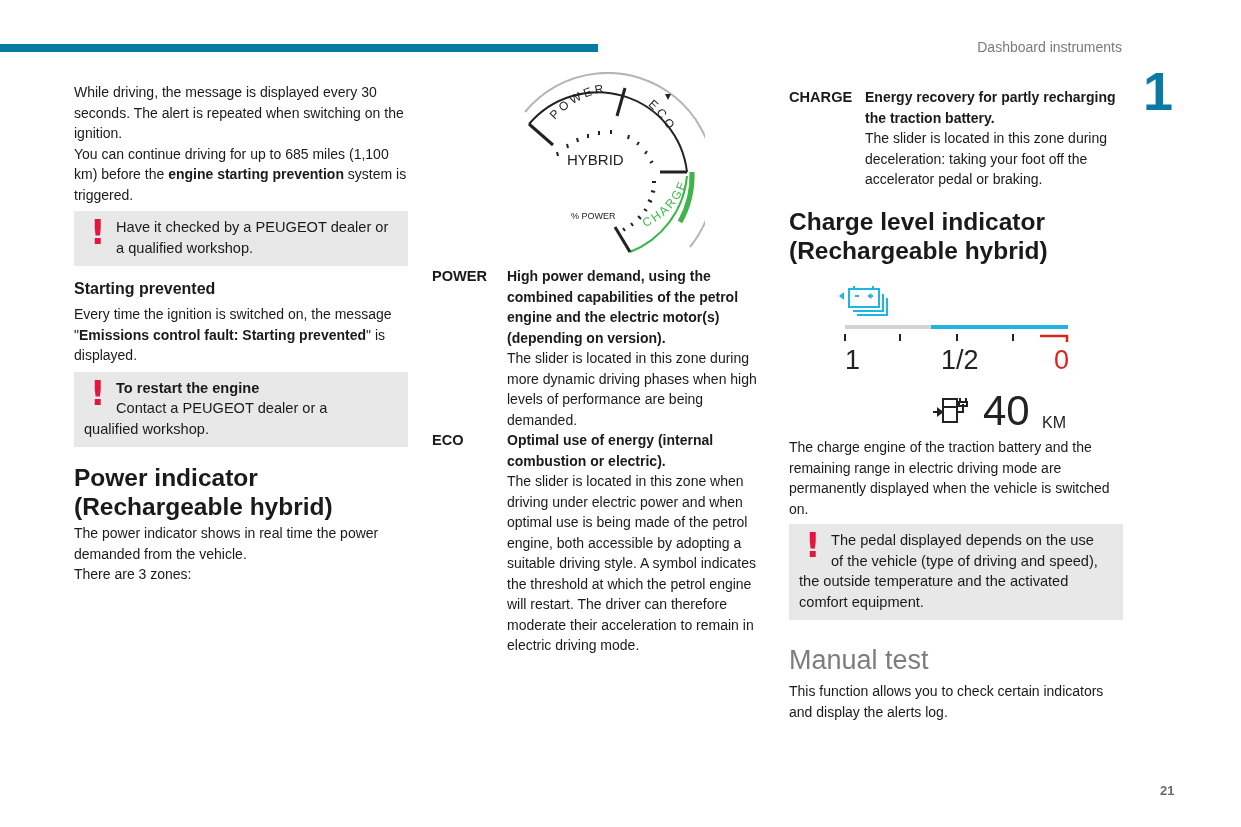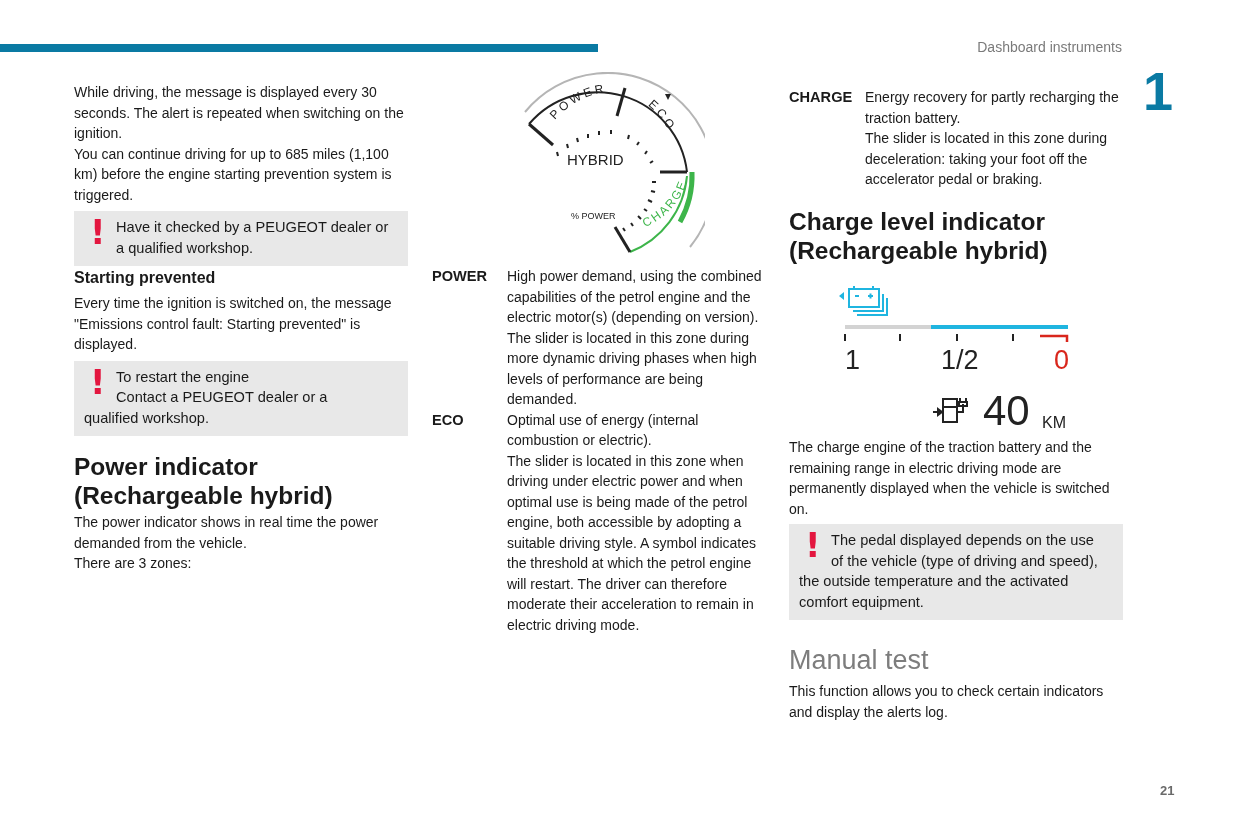--- a/index.html
+++ b/index.html
@@ -9,29 +9,29 @@
   .running-header { position: absolute; right: 119px; top: 39px; font-size: 14px; color: #7a7a7a; margin-left: 6px; }
   .chapter-num { position: absolute; left: 1143px; top: 64px; font-size: 54px; font-weight: bold; color: #0a7aa3; line-height: 1; }
   .page-num { position: absolute; left: 1160px; top: 783px; font-size: 13px; font-weight: bold; color: #6a6a6a; }
 
   .col { position: absolute; }
   .col1 { left: 74px; top: 82px; width: 334px; }
   .col2 { left: 432px; top: 70px; width: 340px; }
   .col3 { left: 789px; top: 87px; width: 334px; }
 
   p { margin: 0; font-size: 14px; line-height: 20.5px; }
-  b { font-weight: normal; }
+  b { font-weight: bold; }
 
   .note { background: #e8e8e8; position: relative; padding: 6px 10px 8px 42px; margin: 6px 0 0 0; }
   .note .bang { position: absolute; left: 16px; top: 6px; color: #e3163f; font-weight: bold; font-size: 34px; line-height: 30px; font-family: "DejaVu Sans", sans-serif; }
   .note p { font-size: 14.6px; line-height: 20.5px; }
   .note.wrapneg { padding-left: 10px; }
   .note.wrapneg .line-indent { padding-left: 32px; display: block; }
 
-  h3 { margin: 3px 0 6px 0; font-size: 16px; font-weight: bold; }
+  h3 { margin: 14px 0 6px 0; font-size: 16px; font-weight: bold; }
   h2 { margin: 18px 0 2px 0; font-size: 24.5px; line-height: 29px; font-weight: bold; color: #1a1a1a; }
   h2.light { font-weight: normal; color: #7d7d7d; font-size: 27px; }
 
   .zone { display: flex; margin-bottom: 0; }
   .zone .label { width: 75px; flex: none; font-weight: bold; font-size: 14.6px; line-height: 20.5px; }
   .zone .desc { flex: 1; }
 
   .gauge { position: absolute; left: 515px; top: 72px; width: 190px; height: 190px; }
   .charge-ind { position: absolute; left: 835px; top: 282px; width: 245px; height: 155px; }
 </style>

